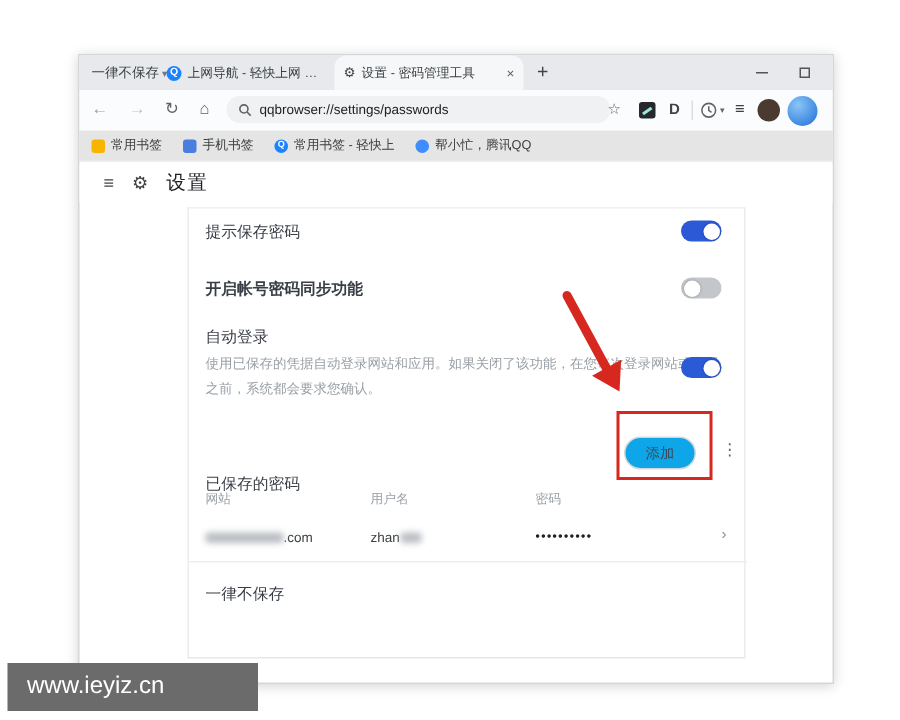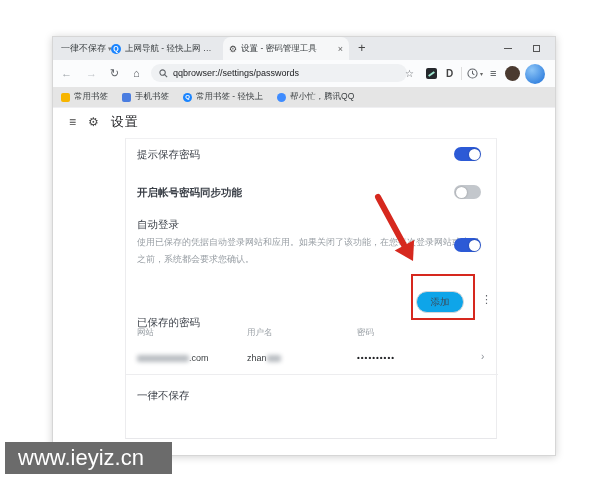--- a/index.html
+++ b/index.html
@@ -72,21 +72,21 @@
   .td{position:absolute;font-size:9px;color:#3c4043;top:214px;}
   .blurblock{display:inline-block;height:7px;border-radius:2px;background:#b9bdc2;filter:blur(2px);vertical-align:middle;}
   .pwdots{letter-spacing:1px;font-size:8px;color:#202124;font-weight:bold;}
   .chev{position:absolute;left:355px;top:212px;font-size:10px;color:#8a8f96;}
   .rowdiv{position:absolute;left:0;top:235px;width:372px;height:1px;background:#ededef;}
 
   
   .arrowsvg{position:absolute;left:0;top:0;width:600px;height:480px;pointer-events:none;}
   .wm-box{position:absolute;background:var(--watermark_bg);color:#fff;display:flex;align-items:center;}
   .wm-tr{left:463px;top:5px;width:134px;height:29px;font-size:15px;justify-content:center;letter-spacing:.5px;}
-  .wm-bl{left:5px;top:442px;width:167px;height:32px;font-size:22px;padding-left:13px;}
+  .wm-bl{left:5px;top:442px;width:167px;height:32px;font-size:16px;padding-left:13px;}
   .wm-diag{position:absolute;font-size:11px;color:rgba(130,130,130,.30);transform:rotate(-40deg);white-space:nowrap;pointer-events:none;}
 </style>
 </head>
 <body>
 
 <div class="screen">
 
   <div class="wm-diag" style="left:228px;top:190px;">天极下载站</div>
   <div class="wm-diag" style="left:262px;top:222px;">mydown.yesky.com</div>
   <div class="wm-diag" style="left:298px;top:138px;">天极下载站</div>

